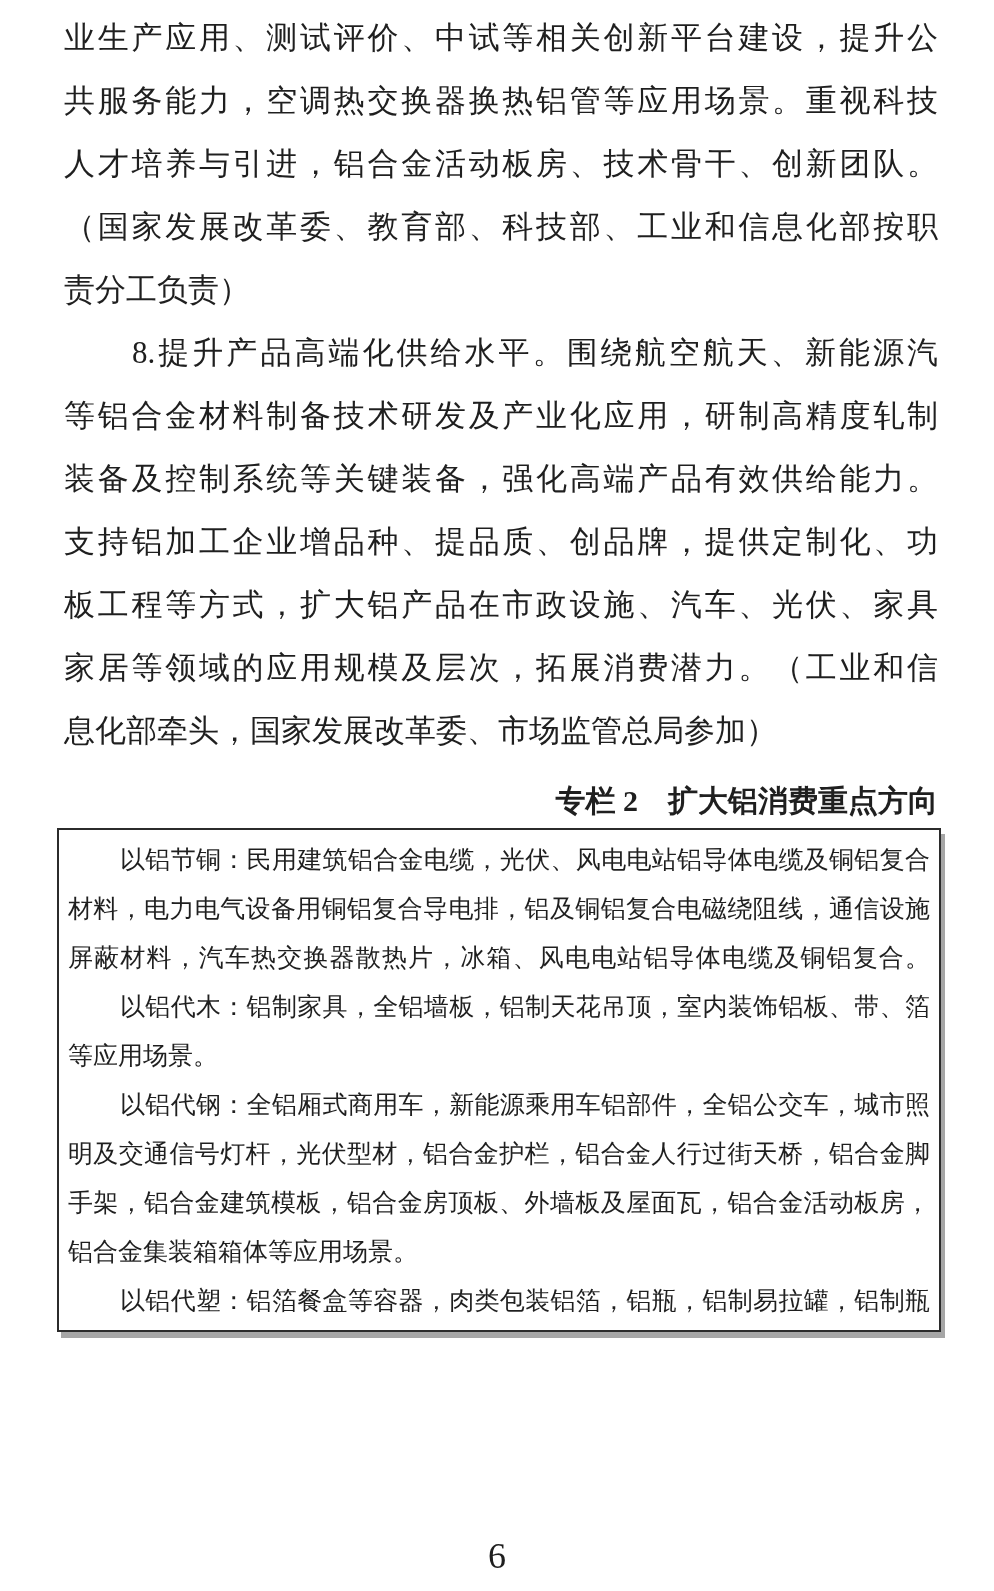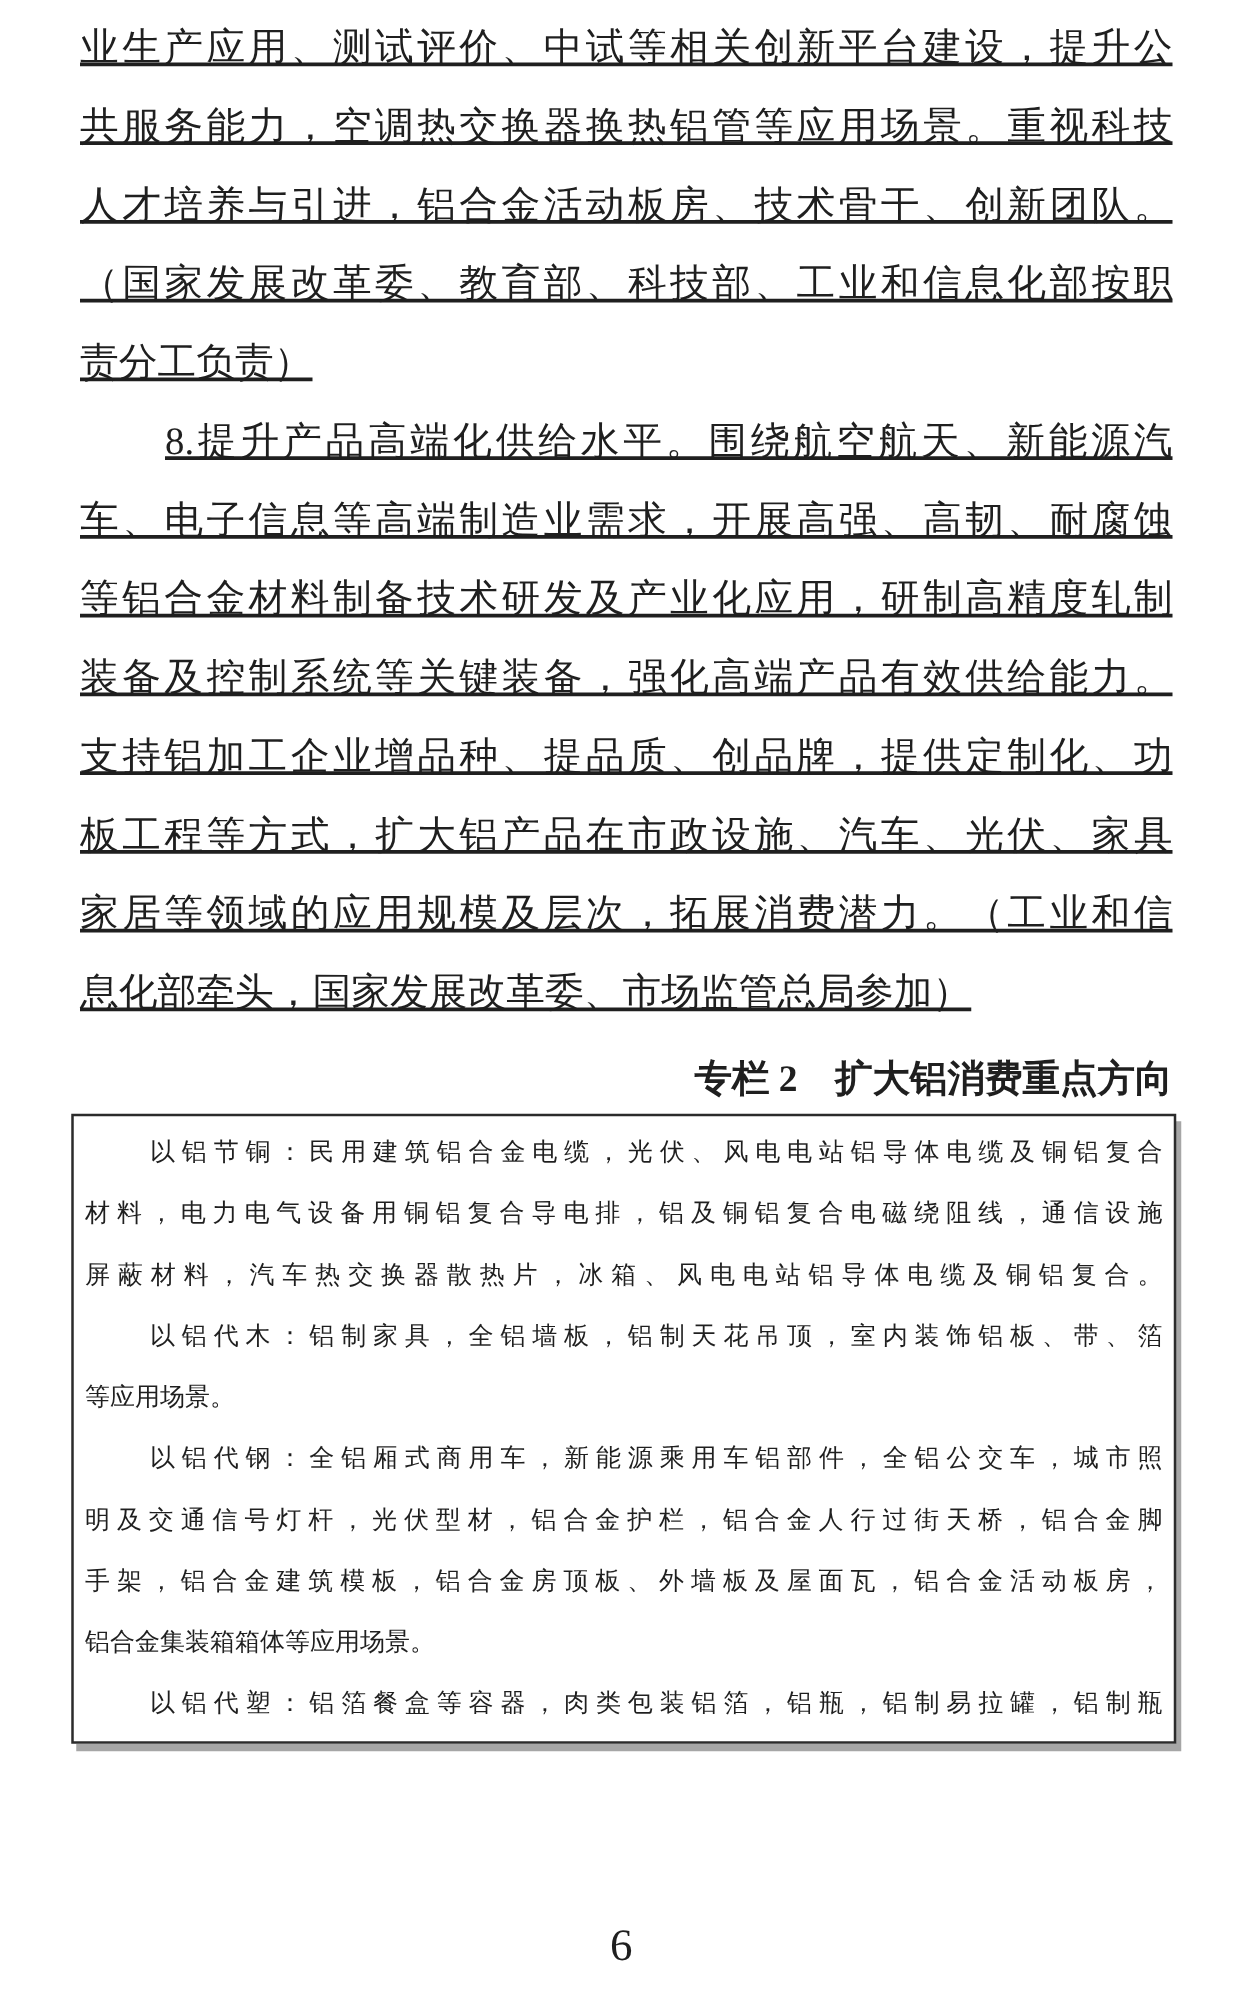--- a/index.html
+++ b/index.html
@@ -17,42 +17,41 @@
   
   .body-text {
     margin: 6px 56px 0 64px;
     font-size: 31px;
     line-height: 63px;
   }
   .line {
     text-align: justify;
     text-align-last: justify;
     white-space: normal;
-    text-decoration: underline;
   }
   .line.last { text-align-last: left; }
   .line.indent { padding-left: 68px; }
 
   
   .box-title {
     margin: 18px 56px 0 64px;
     height: 42px;
     line-height: 42px;
     text-align: right;
     font-size: 30px;
     font-weight: 700;
   }
   .callout-box {
     box-sizing: border-box;
     margin: 6px 0 0 57px;
     width: 884px;
     border: 2px solid #2b2b2b;
     box-shadow: 4px 6px 0 #a6a6a6;
     padding: 5px 9px;
-    font-size: 20px;
+    font-size: 25px;
     line-height: 49px;
   }
   .boxline {
     text-align: justify;
     text-align-last: justify;
   }
   .boxline.last { text-align-last: left; }
   .boxline.indent { padding-left: 52px; }
 
   
@@ -72,21 +71,20 @@
 
 <main class="page">
 
   <section class="body-text">
       <div class="line">业生产应用、测试评价、中试等相关创新平台建设，提升公</div>
       <div class="line">共服务能力，空调热交换器换热铝管等应用场景。重视科技</div>
       <div class="line">人才培养与引进，铝合金活动板房、技术骨干、创新团队。</div>
       <div class="line">（国家发展改革委、教育部、科技部、工业和信息化部按职</div>
       <div class="line last">责分工负责）</div>
       <div class="line indent">8.提升产品高端化供给水平。围绕航空航天、新能源汽</div>
-      <div class="line">车、电子信息等高端制造业需求，开展高强、高韧、耐腐蚀</div>
       <div class="line">等铝合金材料制备技术研发及产业化应用，研制高精度轧制</div>
       <div class="line">装备及控制系统等关键装备，强化高端产品有效供给能力。</div>
       <div class="line">支持铝加工企业增品种、提品质、创品牌，提供定制化、功</div>
       <div class="line">板工程等方式，扩大铝产品在市政设施、汽车、光伏、家具</div>
       <div class="line">家居等领域的应用规模及层次，拓展消费潜力。（工业和信</div>
       <div class="line last">息化部牵头，国家发展改革委、市场监管总局参加）</div>
     </section>
 
   <h2 class="box-title">专栏 2　扩大铝消费重点方向</h2>
 

